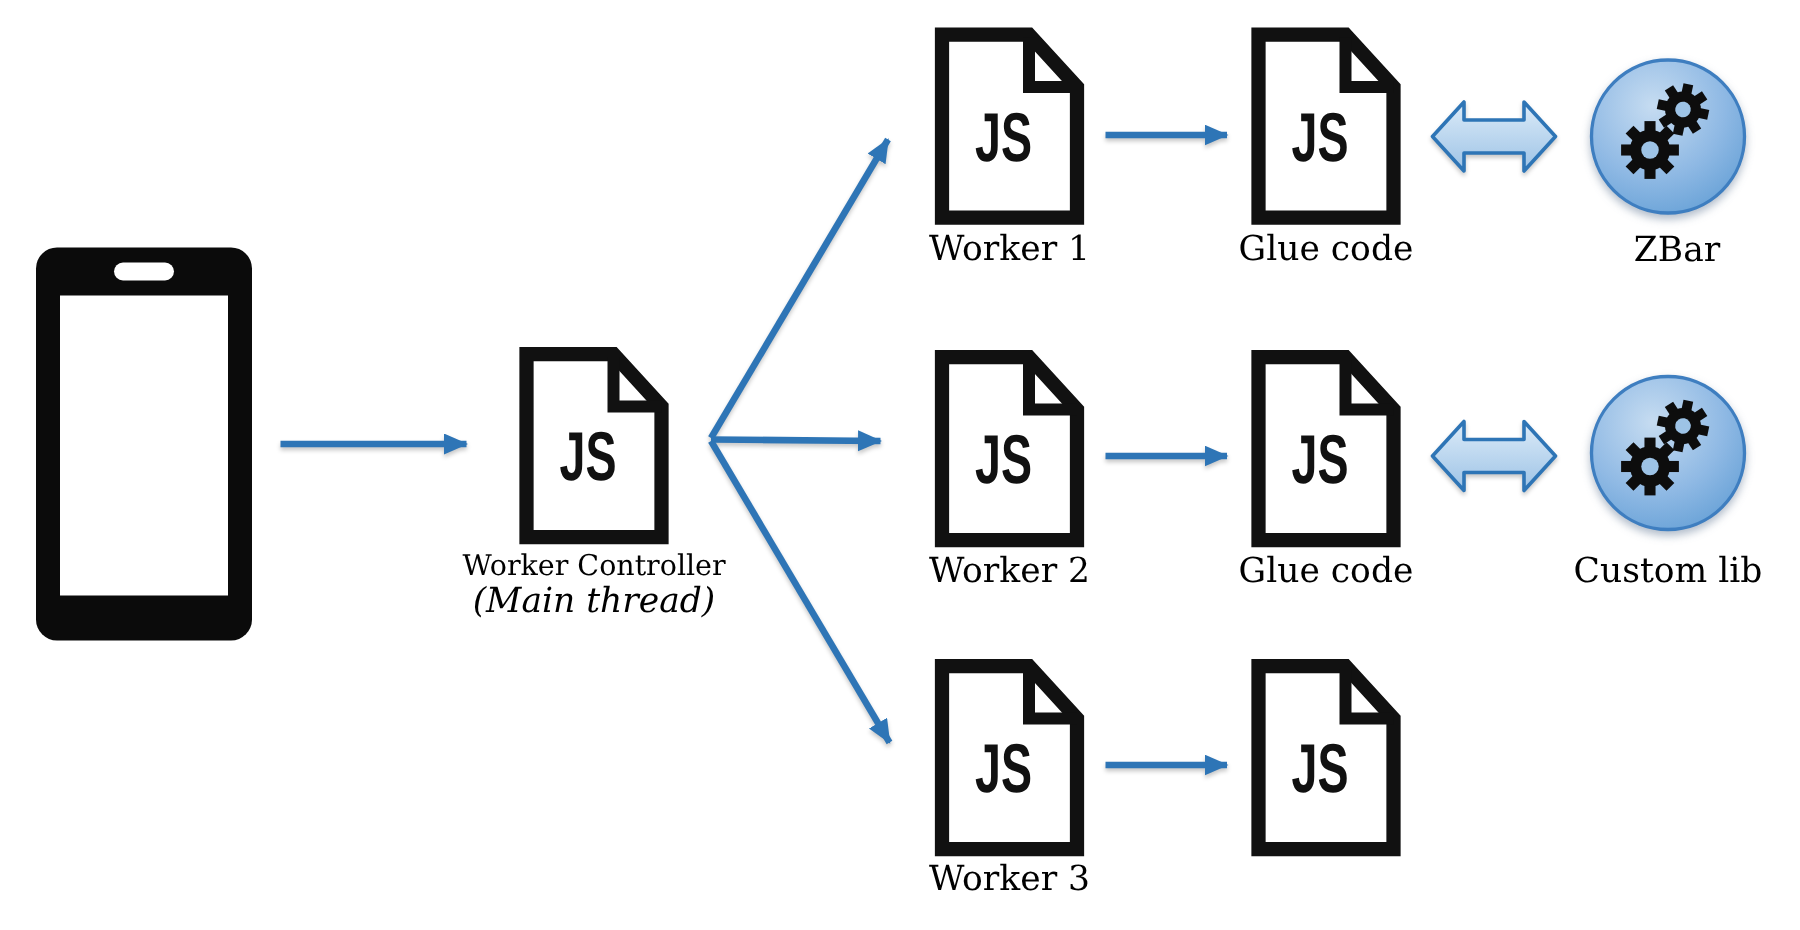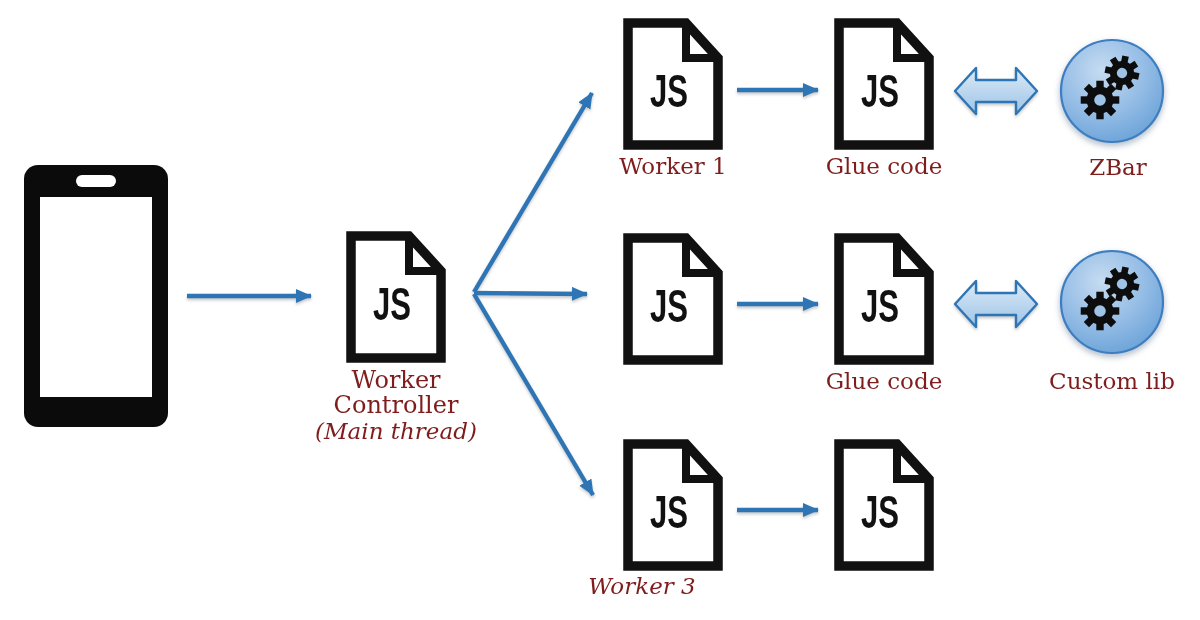--- a/index.html
+++ b/index.html
@@ -20,23 +20,23 @@
   .js-doc-fold    { fill:none;    stroke:#111111; stroke-width:8; }
   .js-badge {
     font-family:"Liberation Sans", sans-serif; font-weight:700; font-size:46px;
     fill:#111111; text-anchor:middle;
   }
 
   
   .lib-node svg { filter:drop-shadow(0 3px 3px rgba(50,80,115,0.38)); }
 
   
-  .lbl { position:absolute; width:200px; text-align:center; color:#7f1d1d; }
+  .lbl { position:absolute; width:200px; text-align:center; color:#000000; }
   .lbl .main { font-size:23px; line-height:1.05; }
-  .lbl.small .main { font-size:24px; }
+  .lbl.small .main { font-size:19px; }
   .lbl .sub { font-size:23px; font-style:italic; line-height:1.15; }
 </style>
 </head>
 <body>
 
 <div class="canvas">
 
   <svg class="wires" width="1200" height="620" viewBox="0 0 1200 620">
     <defs>
       <marker id="ah" markerUnits="userSpaceOnUse" markerWidth="20" markerHeight="16" refX="15" refY="7" orient="auto">
@@ -182,24 +182,27 @@
   <div class="lbl" style="left:573px; top:154px;">
     <div class="main">Worker 1</div>
   </div>
   <div class="lbl" style="left:784px; top:154px;">
     <div class="main">Glue code</div>
   </div>
   <div class="lbl" style="left:1018px; top:155px;">
     <div class="main">ZBar</div>
   </div>
 
+  <div class="lbl" style="left:573px; top:369px;">
+    <div class="main">Worker 2</div>
+  </div>
   <div class="lbl" style="left:784px; top:369px;">
     <div class="main">Glue code</div>
   </div>
   <div class="lbl" style="left:1012px; top:369px;">
     <div class="main">Custom lib</div>
   </div>
 
-  <div class="lbl" style="left:542px; top:574px;font-style:italic;">
+  <div class="lbl" style="left:573px; top:574px;">
     <div class="main">Worker 3</div>
   </div>
 
 </div>
 
 </body></html>

